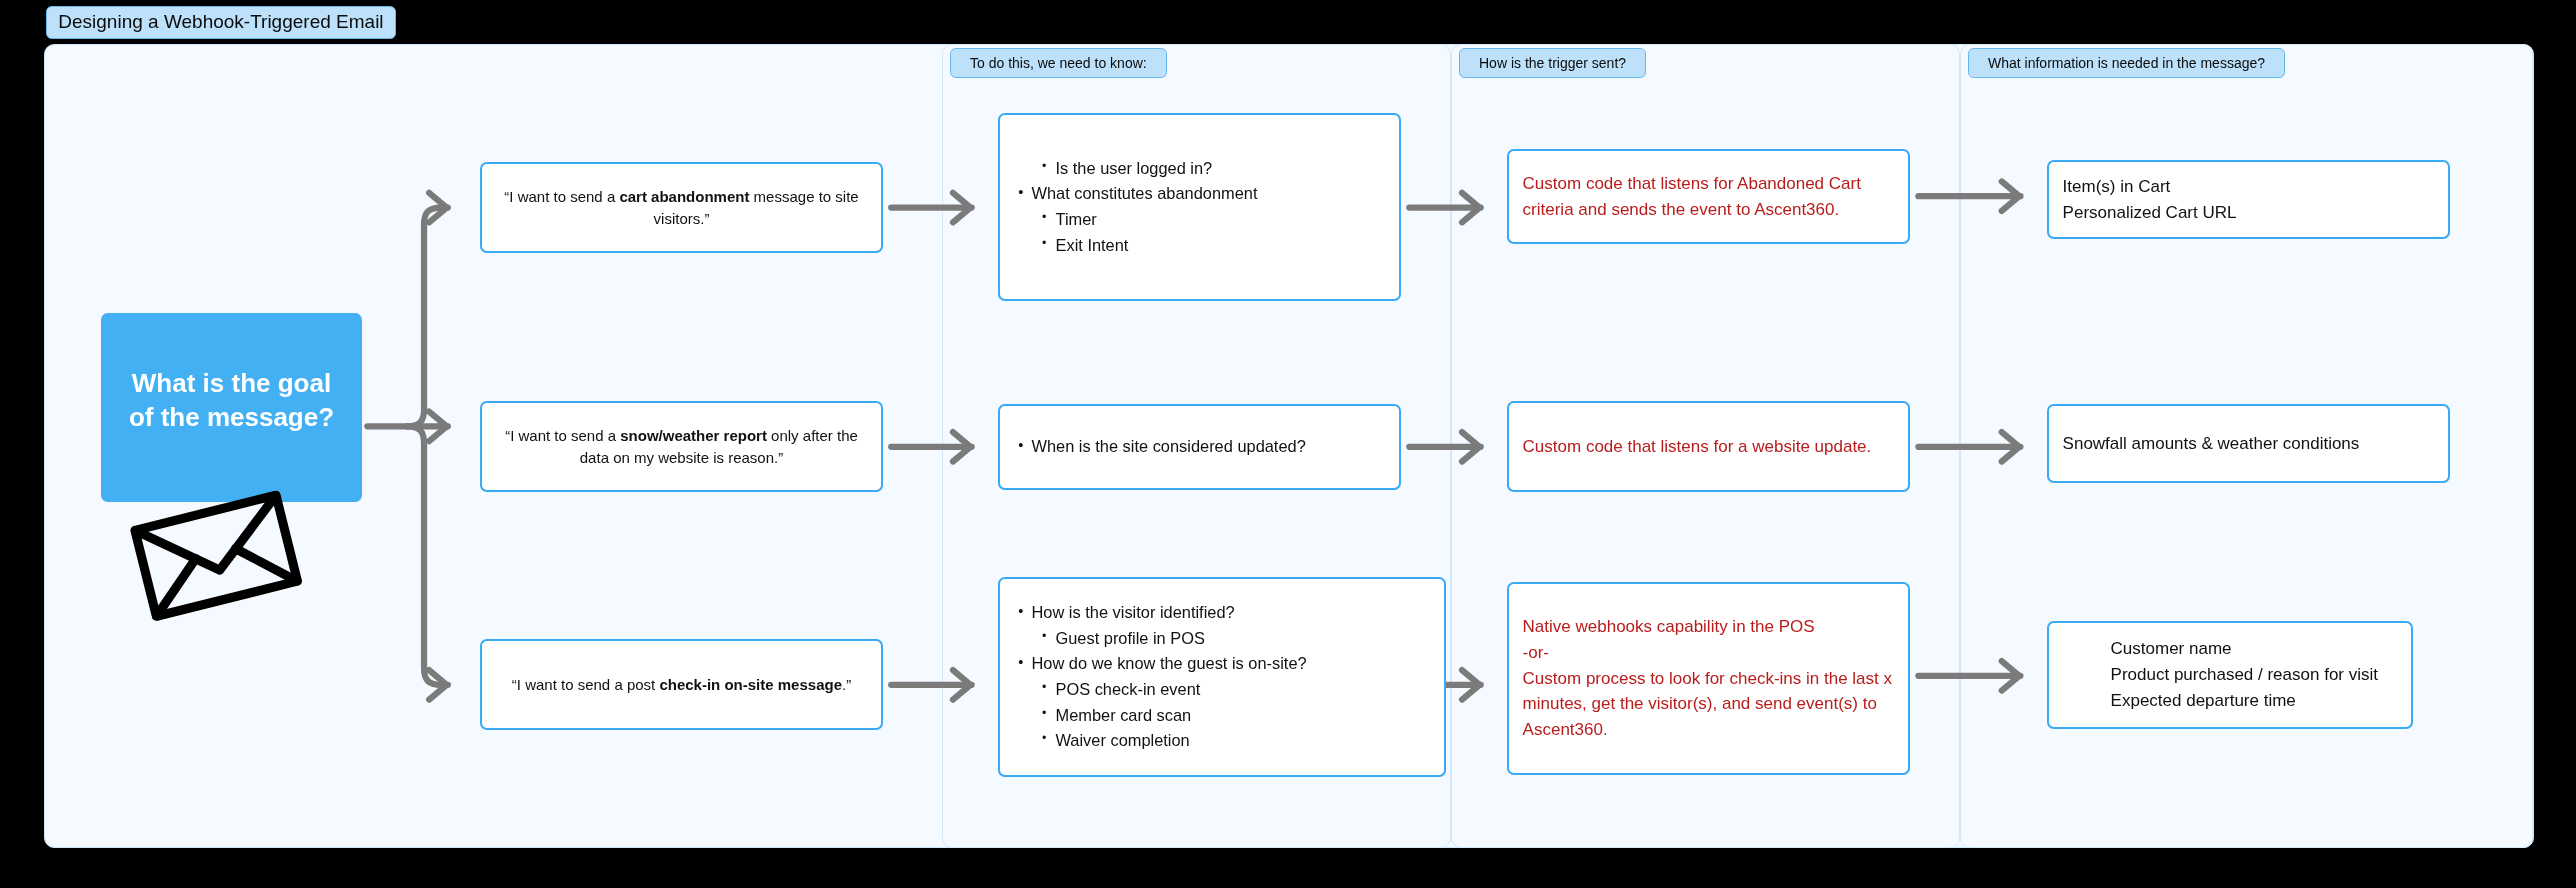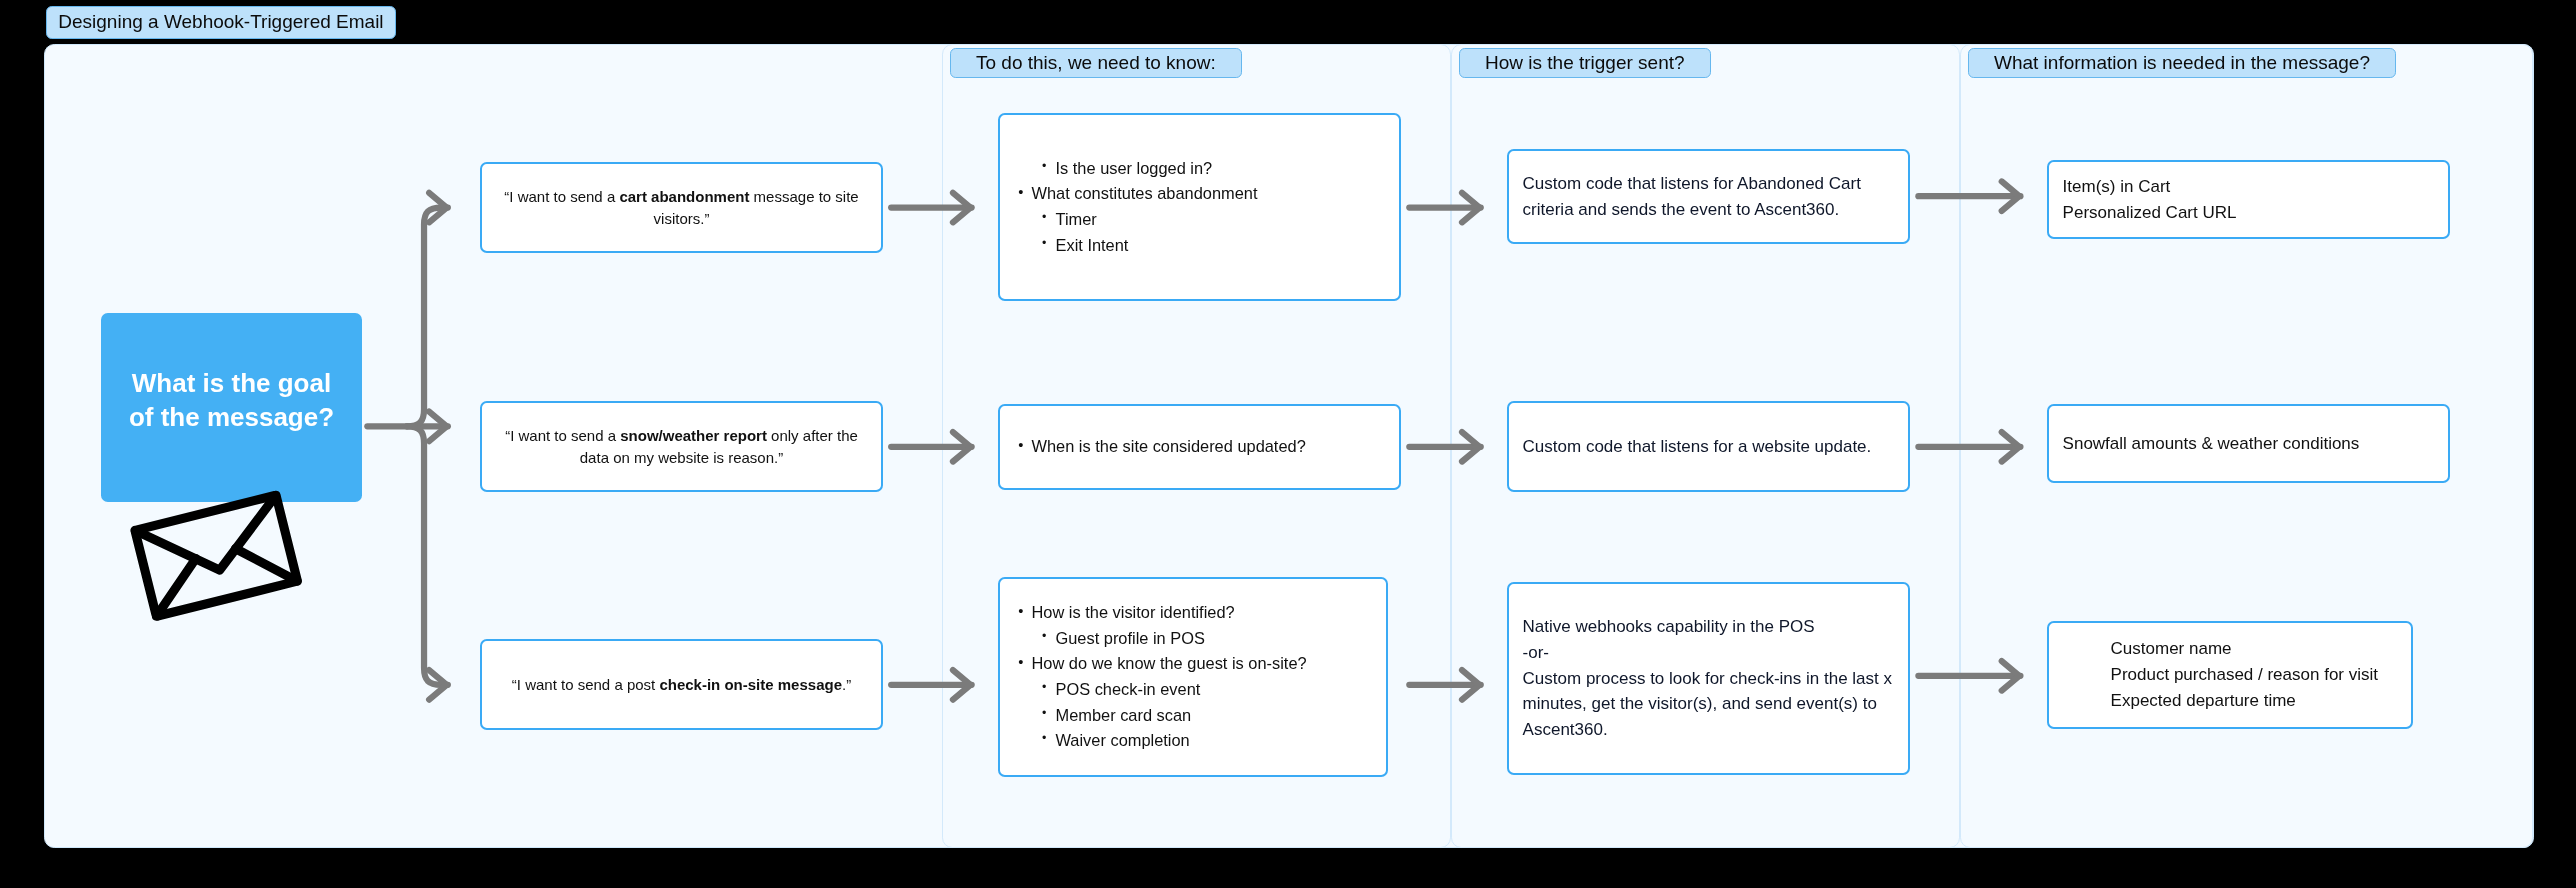--- a/index.html
+++ b/index.html
@@ -17,61 +17,61 @@
               font-size:19px;color:#0b0b0b;white-space:nowrap;z-index:6;}
 
   
   .lane{position:absolute;top:44px;height:802px;
         background:#f4faff;border:1.7px solid #d3e9fb;border-radius:10.2px;}
   #lane-2{left:942px;width:507px;}
   #lane-3{left:1451px;width:507px;}
   #lane-4{left:1960px;width:571px;}
 
   .lane-chip{position:absolute;top:48px;height:28px;display:flex;
-             align-items:center;padding:0 25px;background:#bde1fb;
+             align-items:center;padding:0 19px;background:#bde1fb;
              border:1.7px solid #66b7ee;border-radius:5.7px;
-             font-size:19px;color:#0b0b0b;white-space:nowrap;z-index:5;}
+             font-size:14px;color:#0b0b0b;white-space:nowrap;z-index:5;}
   #chip-2{left:950px;}
   #chip-3{left:1459px;}
   #chip-4{left:1968px;}
 
   
   #goal-box{position:absolute;left:101px;top:313px;width:261px;height:189px;
             background:#44b0f4;border-radius:6.8px;display:flex;
             align-items:center;justify-content:center;z-index:3;}
   #goal-text{font-size:26px;font-weight:bold;color:#fff;text-align:center;
              line-height:1.32;padding:0 14.7px;margin-top:-14.7px;}
   #envelope{position:absolute;left:136px;top:499px;width:159px;height:108px;
             transform:rotate(-14deg);z-index:4;}
 
   
   .node{position:absolute;background:#fff;border:2.8px solid #3aaaf5;
         border-radius:6.8px;box-sizing:border-box;z-index:3;
         display:flex;flex-direction:column;justify-content:center;}
   .quote{align-items:center;text-align:center;font-size:15px;
          line-height:1.42;color:#111;padding:0 13.6px;}
   .quote b{font-weight:bold;}
-  .para{font-size:17px;line-height:1.52;color:#0f172a;padding:0 13.6px;
+  .para{font-size:17px;line-height:1.52;color:#b91c1c;padding:0 13.6px;
         text-align:left;}
   .plain-line{font-size:17px;line-height:1.52;color:#111;padding:0 13.6px;}
   ul.blist{list-style:none;margin:0;padding:0 12.5px;}
   ul.blist li{font-size:16.4px;line-height:1.56;color:#111;position:relative;
               padding-left:19px;}
   ul.blist li::before{content:"\2022";position:absolute;left:5.7px;top:-0.6px;
                       font-size:14.7px;}
   ul.blist li.sub{padding-left:43px;}
   ul.blist li.sub::before{left:29.5px;font-size:12.5px;top:1.1px;}
 
   
   #q1{left:480px;top:162px;width:403px;height:91px;}
   #q2{left:480px;top:401px;width:403px;height:91px;}
   #q3{left:480px;top:639px;width:403px;height:91px;}
   #k1{left:998px;top:113px;width:403px;height:188px;}
   #k2{left:998px;top:404px;width:403px;height:86px;}
-  #k3{left:998px;top:577px;width:390px;height:200px;}
+  #k3{left:998px;top:577px;width:448px;height:200px;}
   #t1{left:1507px;top:149px;width:403px;height:95px;}
   #t2{left:1507px;top:401px;width:403px;height:91px;}
   #t3{left:1507px;top:582px;width:403px;height:193px;}
   #m1{left:2047px;top:160px;width:403px;height:79px;}
   #m2{left:2047px;top:404px;width:403px;height:79px;}
   #m3{left:2047px;top:621px;width:366px;height:108px;padding-left:48px;}
 
   
   svg.conn{position:absolute;left:0;top:0;width:2576px;height:889px;
            z-index:2;pointer-events:none;}

